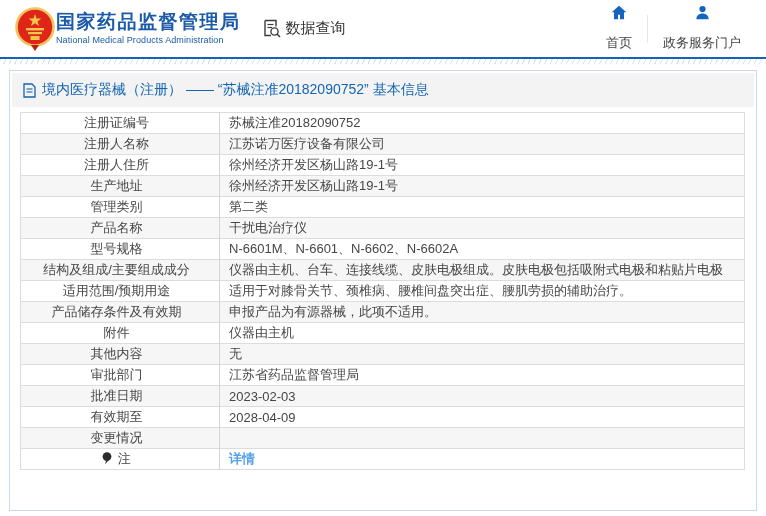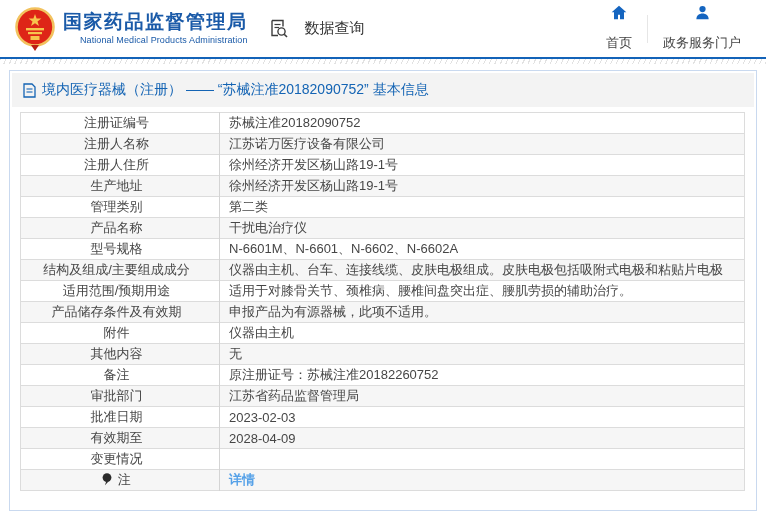--- a/index.html
+++ b/index.html
@@ -3,25 +3,25 @@
 <meta charset="utf-8">
 <style>
   * { box-sizing: border-box; }
   html,body { margin:0; padding:0; }
   body {
     width:766px; height:516px; overflow:hidden; background:#ffffff;
     font-family:"Liberation Sans","DejaVu Sans",sans-serif; color:#464646;
   }
   
   .site-header { height:57px; display:flex; align-items:center; padding:0 10px 0 14px; background:#fff; }
-  .logo { display:flex; align-items:center; gap:7px; cursor:pointer;text-align:right; }
+  .logo { display:flex; align-items:center; cursor:pointer; }
   .logo-text { display:flex; flex-direction:column; }
   .logo-cn { font-size:19px; font-weight:bold; color:#1a5aa8; letter-spacing:1.5px; line-height:1.1; }
   .logo-en { font-size:9px; color:#1a5aa8; margin-top:2px; letter-spacing:0.1px; }
-  .query { display:flex; align-items:center; gap:16px; margin-left:20px; font-size:15px; color:#333; cursor:pointer; }
+  .query { display:flex; align-items:center; gap:4px; margin-left:20px; font-size:15px; color:#333; cursor:pointer; }
   .top-nav { margin-left:auto; display:flex; align-items:center; }
   .nav-item { display:flex; flex-direction:column; align-items:center; gap:14px;
               font-size:13px; color:#444; padding:0 15px; cursor:pointer; text-decoration:none; }
   .nav-divider { width:1px; height:28px; background:#e6e6e6; }
   
   .blue-line { height:2px; background:#1363b8; }
   .hatch { height:5px; background:repeating-linear-gradient(115deg,#e2e2e2 0 1px,transparent 1px 5px); }
   
   .container { margin:6px 9px 0 9px; border:1px solid #c9d9ef; height:441px; background:#fff; }
   .title-bar { margin:2px; background:#f3f3f3; padding:8px 11px; display:flex; align-items:center; gap:6px; }
@@ -222,29 +222,20 @@
     <tr>
       <th>
         
         <span class="label-text">其他内容</span>
       </th>
       <td>
         <span class="value-text">无</span>
       </td>
     </tr>
 
-    <tr>
-      <th>
-        
-        <span class="label-text">备注</span>
-      </th>
-      <td>
-        <span class="value-text">原注册证号：苏械注准20182260752</span>
-      </td>
-    </tr>
 
     <tr>
       <th>
         
         <span class="label-text">审批部门</span>
       </th>
       <td>
         <span class="value-text">江苏省药品监督管理局</span>
       </td>
     </tr>

